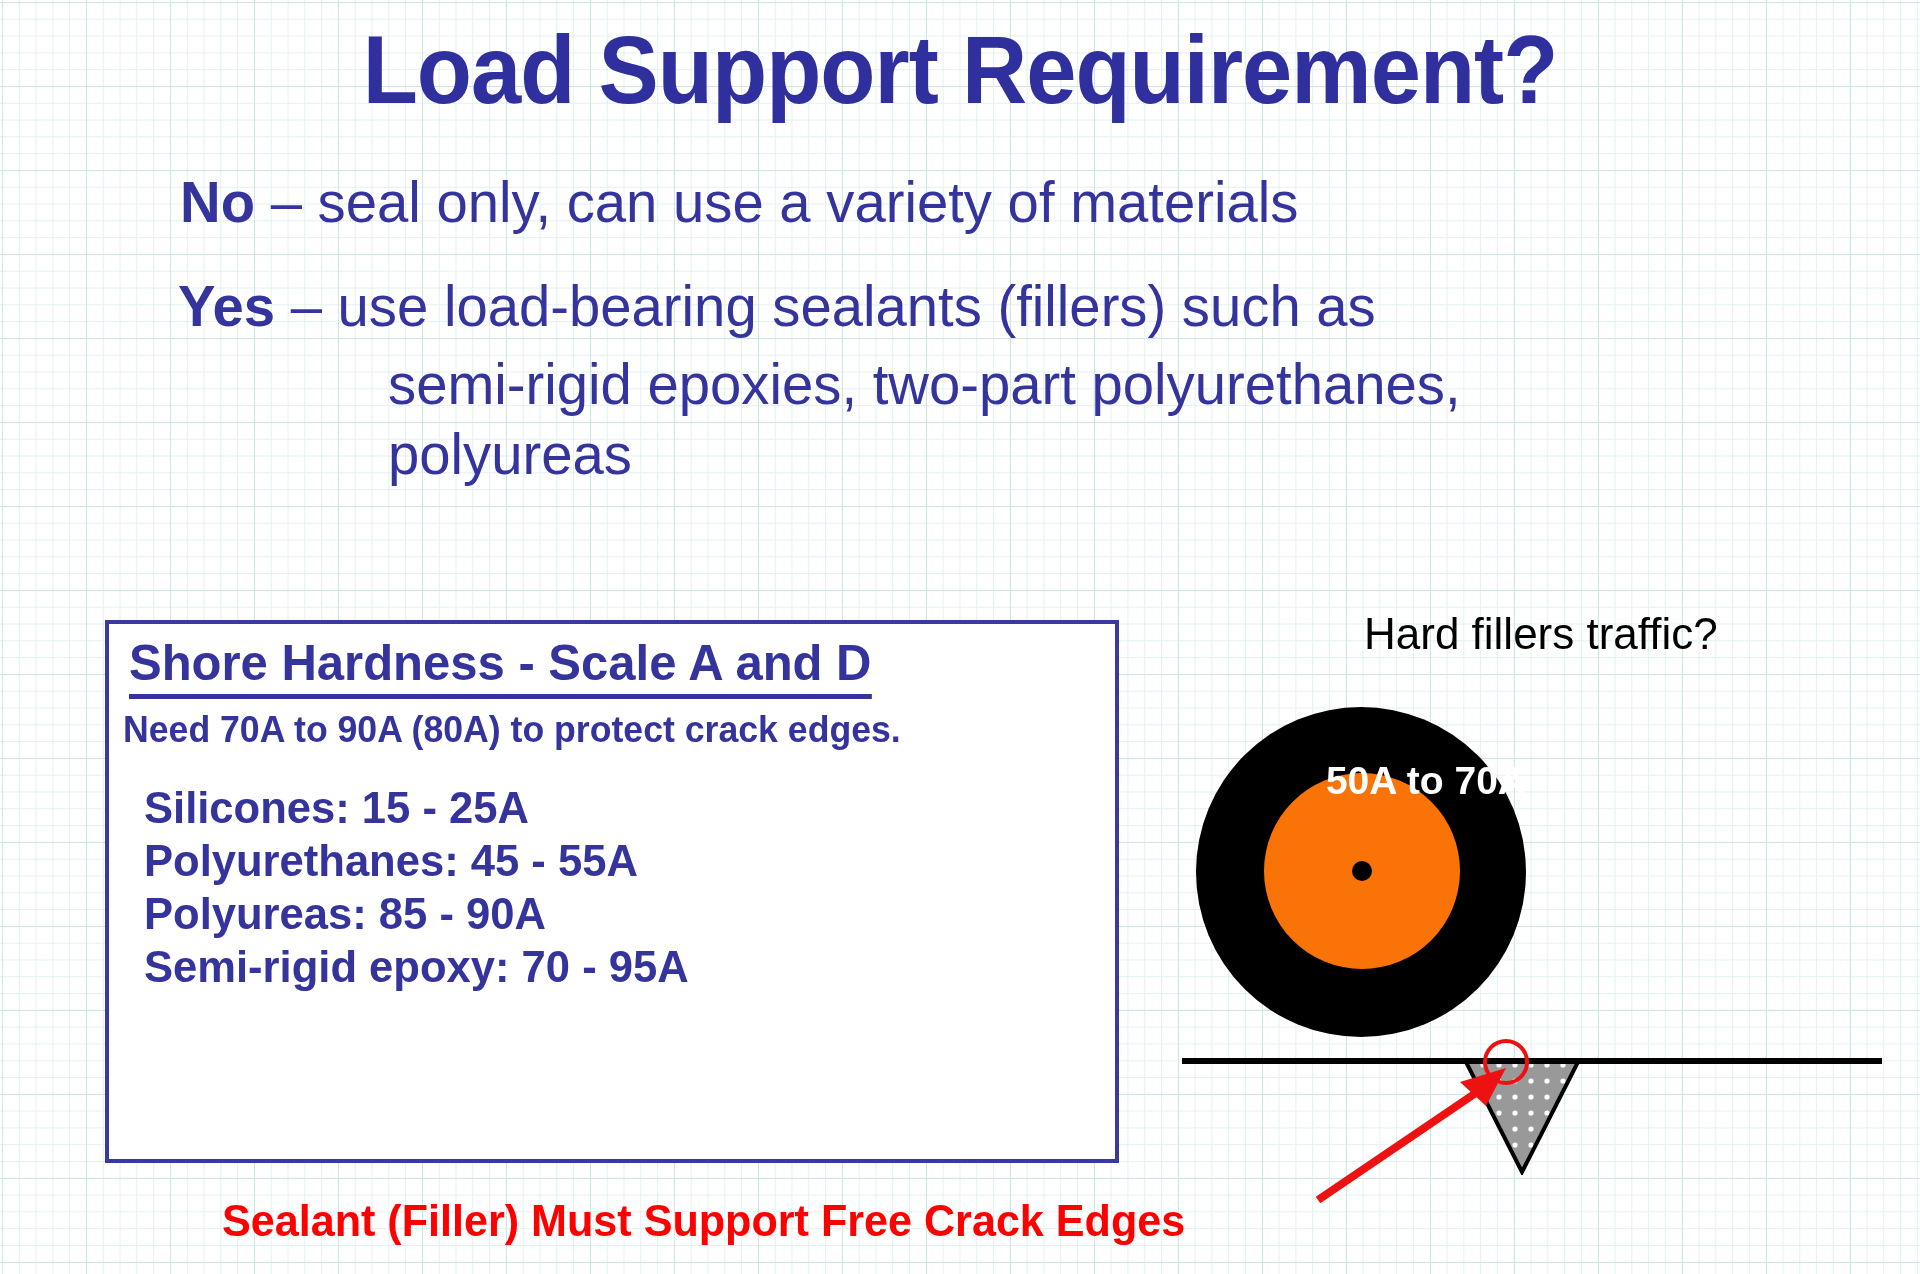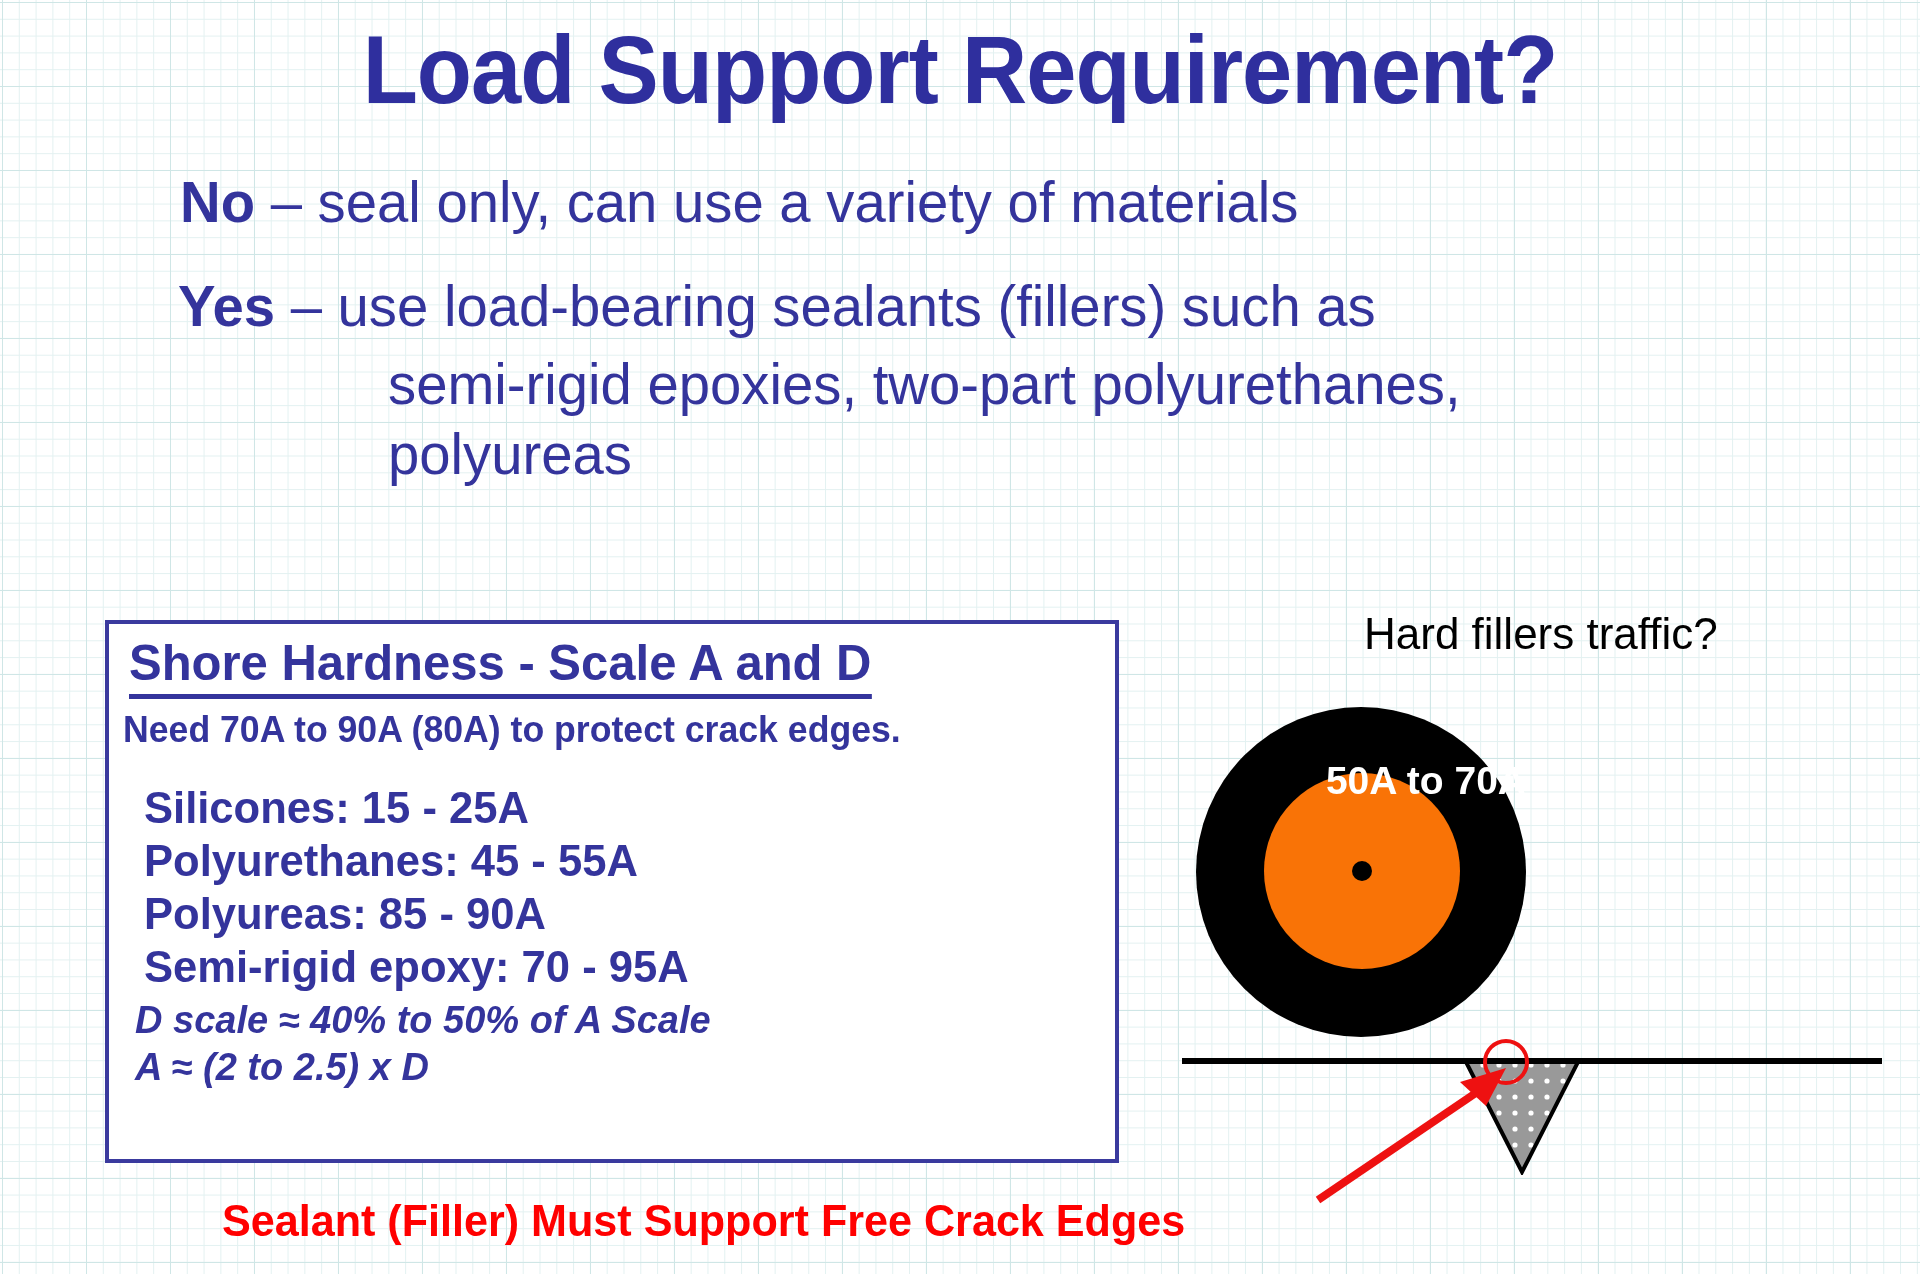--- a/index.html
+++ b/index.html
@@ -258,24 +258,20 @@
 
   <div id="shore-box">
     <div id="shore-title">Shore Hardness - Scale A and D</div>
     <div id="shore-need">Need 70A to 90A (80A) to protect crack edges.</div>
     <ul id="shore-list">
       <li>Silicones: 15 - 25A</li>
       <li>Polyurethanes: 45 - 55A</li>
       <li>Polyureas: 85 - 90A</li>
       <li>Semi-rigid epoxy: 70 - 95A</li>
     </ul>
-    <div id="shore-notes">
-      <div>D scale ≈ 40% to 50% of A Scale</div>
-      <div>A ≈ (2 to 2.5) x D</div>
-    </div>
   </div>
 
   <div id="hard-traffic-label">Hard fillers traffic?</div>
 
   <div id="wheel"></div>
   <div id="wheel-hub"></div>
   <div id="wheel-axle"></div>
   <div id="wheel-label">50A to 70A</div>
 
   <div id="ground-line"></div>

